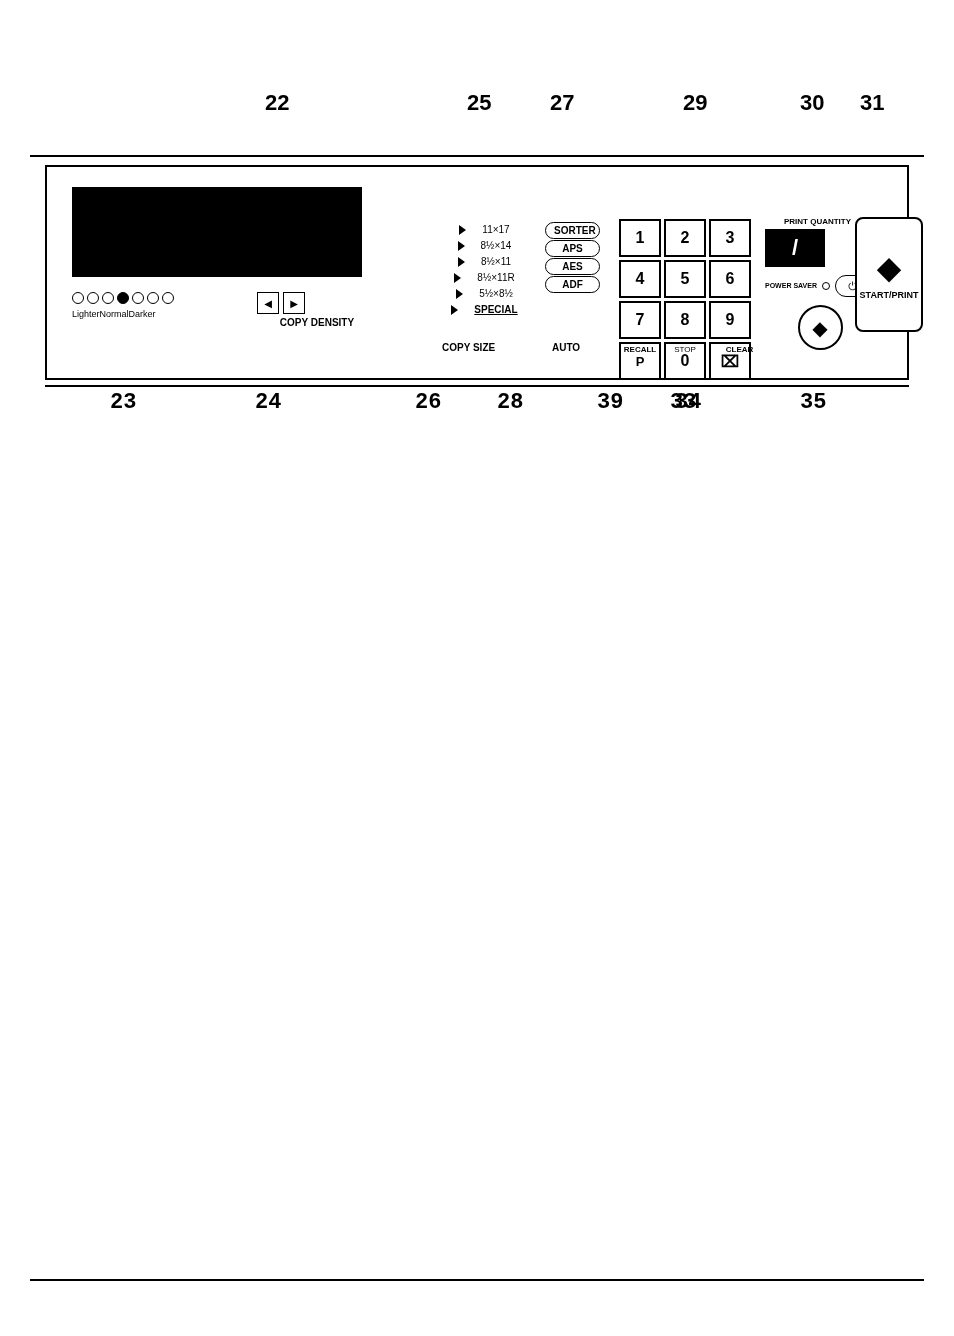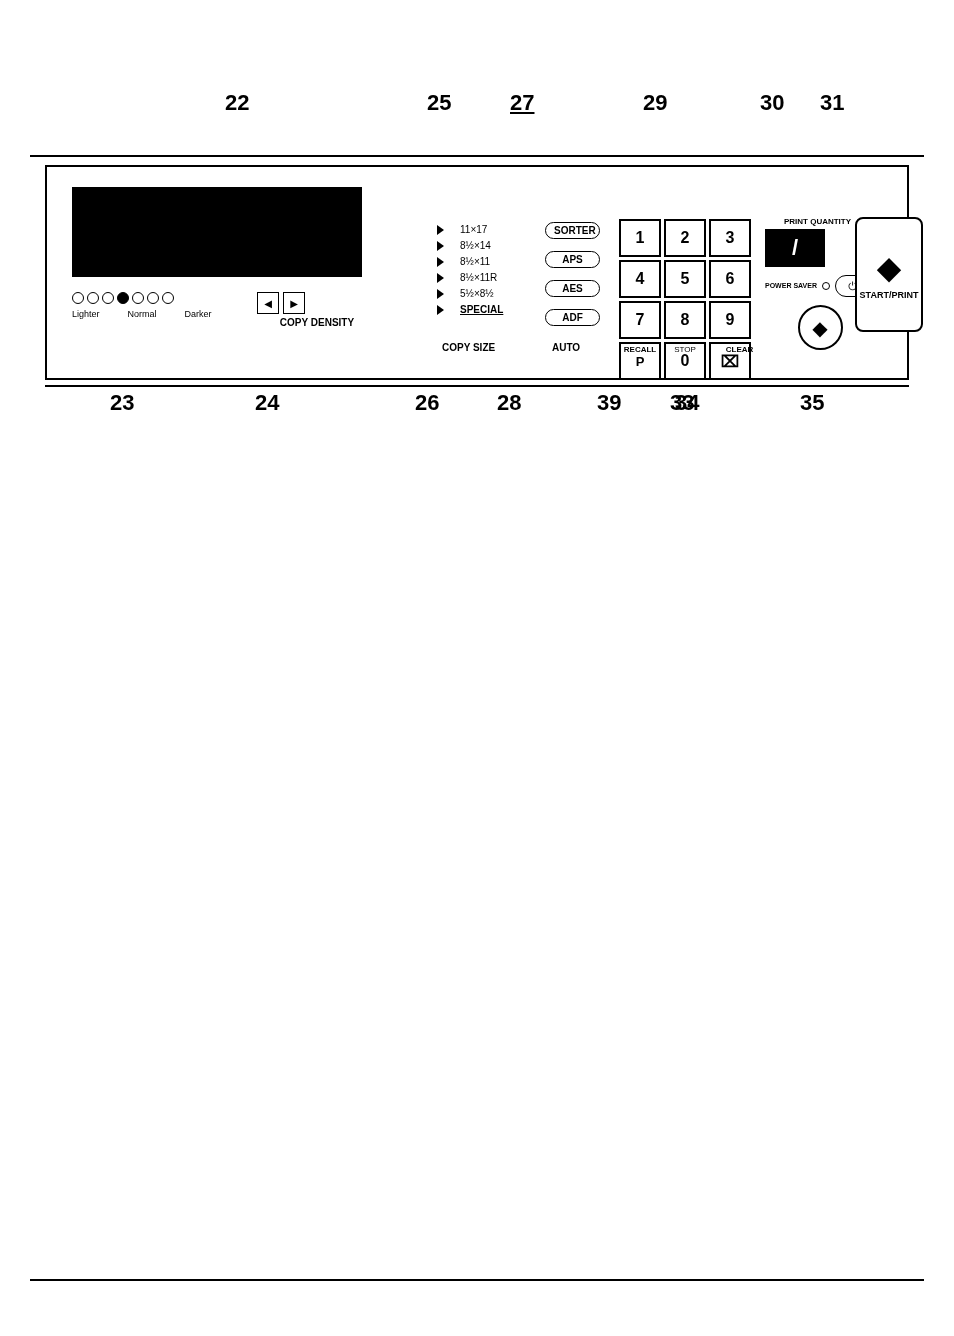--- a/index.html
+++ b/index.html
@@ -19,20 +19,21 @@
       right: 30px;
       height: 340px;
     }
 
     
     .num-label {
       position: absolute;
       font-size: 22px;
       font-weight: bold;
       text-align: right;
+      margin-left: 40px;
     }
 
     
     .panel {
       position: absolute;
       top: 45px;
       left: 15px;
       right: 15px;
       height: 215px;
       border: 2px solid #000;
@@ -68,21 +69,20 @@
       background: #fff;
     }
     .density-dot.filled {
       background: #000;
     }
     .density-labels {
       position: absolute;
       top: 142px;
       left: 25px;
       display: flex;
-      gap: 28px;
     }
     .density-label {
       font-size: 9px;
     }
 
     
     .density-arrows {
       position: absolute;
       top: 125px;
       left: 210px;
@@ -116,20 +116,21 @@
       top: 55px;
       left: 390px;
       width: 95px;
     }
     .paper-size-item {
       font-size: 10px;
       display: flex;
       align-items: center;
       gap: 16px;
       line-height: 1.6;
+      justify-content: center;
     }
     .tri-right {
       display: inline-block;
       width: 0;
       height: 0;
       border-top: 5px solid transparent;
       border-bottom: 5px solid transparent;
       border-left: 7px solid #000;
     }
 
@@ -148,21 +149,21 @@
       top: 55px;
       left: 498px;
     }
     .mode-btn {
       display: block;
       border: 1.5px solid #000;
       border-radius: 10px;
       padding: 2px 8px;
       font-size: 10px;
       font-weight: bold;
-      margin-bottom: 12px;
+      margin-bottom: 1px;
       text-align: center;
       width: 55px;
       cursor: pointer;
     }
     .auto-label {
       position: absolute;
       top: 175px;
       left: 505px;
       font-size: 10px;
       font-weight: bold;
@@ -297,40 +298,41 @@
       height: 2px;
       background: #000;
     }
 
     
     .bottom-num-label {
       position: absolute;
       font-size: 22px;
       font-weight: bold;
       text-align: right;
+      font-family: Liberation Mono, monospace;
     }
 
     
     .bottom-hr {
       position: absolute;
       bottom: 55px;
       left: 30px;
       right: 30px;
       height: 2px;
       background: #000;
     }
   </style>
 </head>
 <body>
 
 <div class="diagram-area">
 
   <span class="num-label" style="left:195px; top:-30px;">22</span>
   <span class="num-label" style="left:397px; top:-30px;">25</span>
-  <span class="num-label" style="left:480px; top:-30px;text-decoration:underline;">27</span>
+  <span class="num-label" style="left:480px; top:-30px;">27</span>
   <span class="num-label" style="left:613px; top:-30px;">29</span>
   <span class="num-label" style="left:730px; top:-30px;">30</span>
   <span class="num-label" style="left:790px; top:-30px;">31</span>
 
   <div class="number-line"></div>
 
   <div class="panel">
 
     <div class="display-screen"></div>
 

